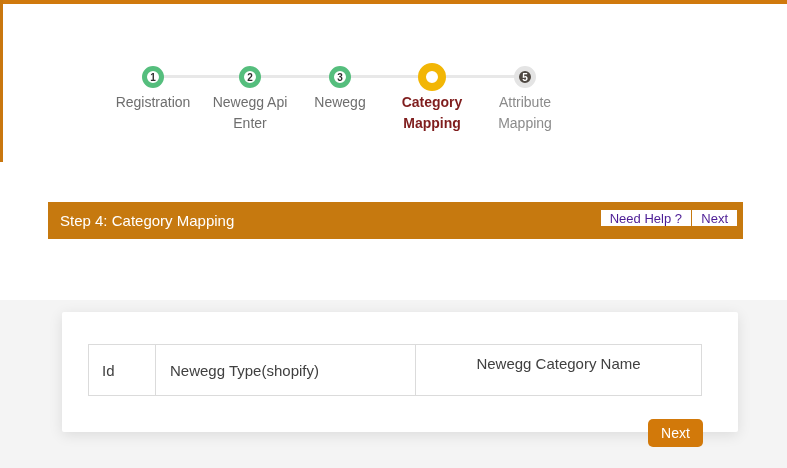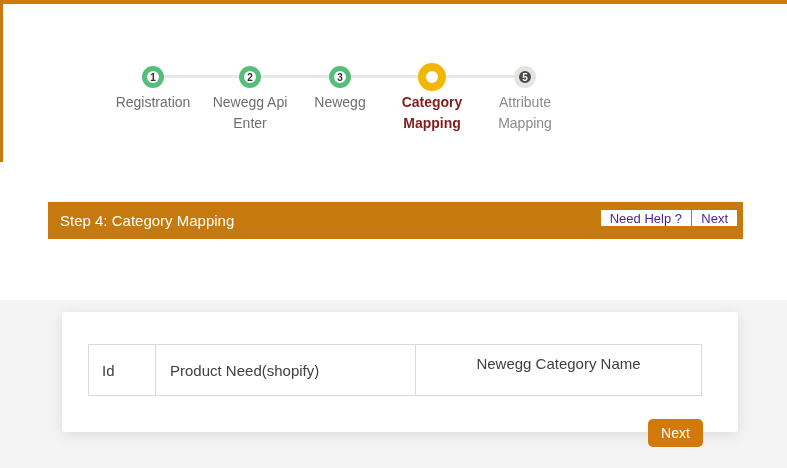--- a/index.html
+++ b/index.html
@@ -133,19 +133,19 @@
 
   <div class="step-bar">
     <div class="step-bar-title">Step 4: Category Mapping</div>
     <button class="bar-btn btn-need-help">Need Help ?</button>
     <button class="bar-btn btn-bar-next">Next</button>
   </div>
 
   <div class="card">
     <div class="map-table">
       <div class="col col-id">Id</div>
-      <div class="col col-product">Product Need(shopify)</div>
+      <div class="col col-product">Newegg Type(shopify)</div>
       <div class="col col-newegg">Newegg Category Name</div>
     </div>
   </div>
 
   <button class="footer-next">Next</button>
 </div>
 
 </body></html>

